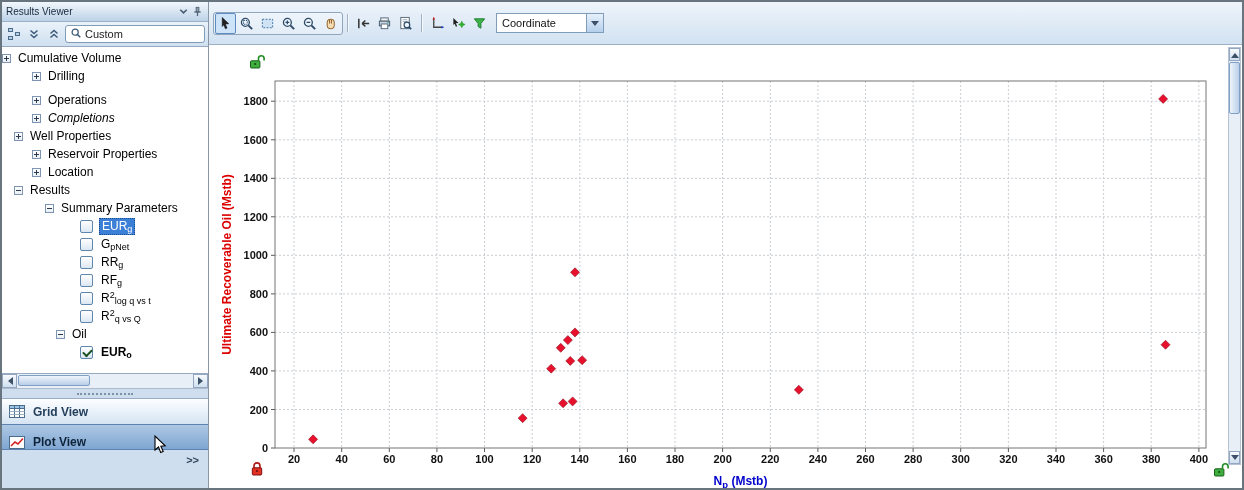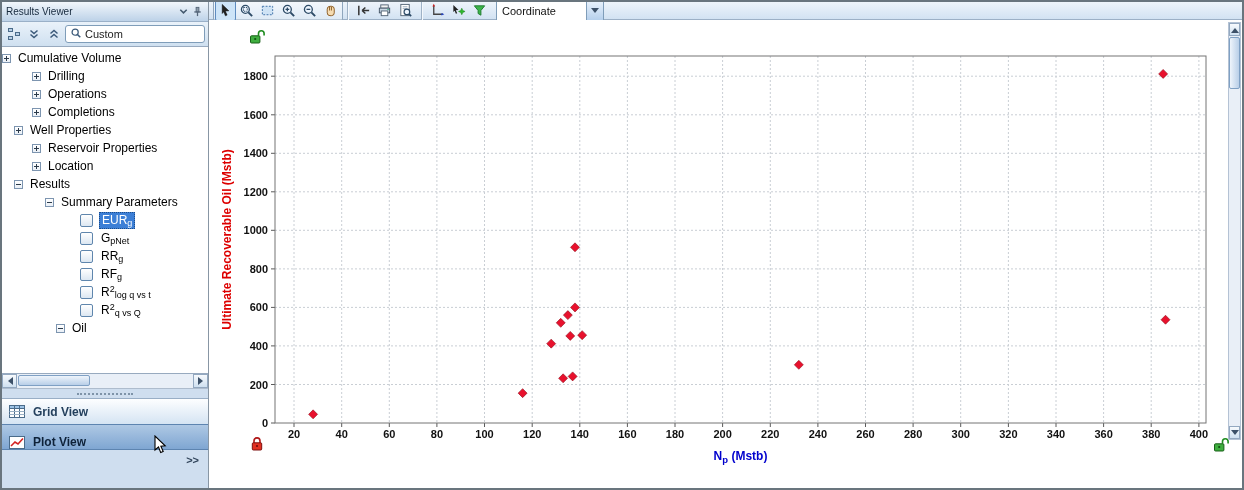--- a/index.html
+++ b/index.html
@@ -43,21 +43,21 @@
 
   .view-btn{height:26px;flex:none;display:flex;align-items:center;gap:7px;padding:0 7px;border-top:1px solid #99aec6;background:linear-gradient(#fdfeff,#d5e4f3);font-size:12px;font-weight:bold;color:#24405d;position:relative;}
   .view-btn.selected{background:linear-gradient(#aec8e4,#7fa6d2);border-top:1px solid #5d84b0;border-bottom:1px solid #5d84b0;color:#0e2239;align-items:flex-end;}
   .view-icon{width:17px;display:flex;}
   .cursor{position:absolute;left:152px;top:10px;z-index:20;}
   .expand-bar{height:20px;flex:none;display:flex;align-items:center;justify-content:flex-end;padding-right:9px;font-size:11px;font-weight:bold;color:#33465c;}
   .panel-filler{flex:1;}
 
   
   .main-panel{flex:1;display:flex;flex-direction:column;background:#fff;min-width:0;}
-  .main-toolbar{height:18px;flex:none;display:flex;align-items:center;padding:2px 4px;background:linear-gradient(#eef4fb,#d2e2f2);border-bottom:1px solid #9cb0c6;}
+  .main-toolbar{height:43px;flex:none;display:flex;align-items:center;padding:2px 4px;background:linear-gradient(#eef4fb,#d2e2f2);border-bottom:1px solid #9cb0c6;}
   .tool-groups{display:flex;align-items:center;}
   .tool-group{display:flex;align-items:center;height:23px;padding:0 1px;}
   .tool-group.boxed{border:1px solid #8fa6bd;border-radius:3px;background:rgba(255,255,255,0.3);}
   .tool-btn{width:21px;height:21px;display:flex;align-items:center;justify-content:center;border:1px solid transparent;border-radius:2px;}
   .tool-btn.selected{background:#cde4f8;border-color:#5e8cc0;}
   .tb-sep{width:1px;height:18px;background:#9fb2c6;margin:0 4px;box-shadow:1px 0 0 #f4f8fc;}
   .combo{width:108px;height:20px;background:#fff;border:1px solid #7f9db9;display:flex;align-items:center;font-size:11px;margin-left:5px;}
   .combo .val{flex:1;padding:0 5px;color:#111;}
   .combo .arrow-btn{width:17px;height:18px;flex:none;background:linear-gradient(#e6f0fb,#b6d0ec);border-left:1px solid #7f9db9;display:flex;align-items:center;justify-content:center;}
 
@@ -134,28 +134,28 @@
           </span>
           <span class="tree-label"><span>Cumulative Volume</span></span>
         </div>
         <div class="tree-row" style="padding-left: 30px; text-align: center;">
           <span class="expander">
             <i class="h"></i>
             <i class="v"></i>
           </span>
           <span class="tree-label"><span>Drilling</span></span>
         </div>
-        <div class="tree-row" style="padding-left: 30px;">
+        <div class="tree-row" style="padding-left: 30px; margin-top: 6px;">
           <span class="expander">
             <i class="h"></i>
             <i class="v"></i>
           </span>
           <span class="tree-label"><span>Operations</span></span>
         </div>
-        <div class="tree-row" style="padding-left: 30px;">
+        <div class="tree-row" style="padding-left: 30px; font-style: italic;">
           <span class="expander">
             <i class="h"></i>
             <i class="v"></i>
           </span>
           <span class="tree-label"><span>Completions</span></span>
         </div>
         <div class="tree-row" style="padding-left: 12px;">
           <span class="expander">
             <i class="h"></i>
             <i class="v"></i>
@@ -210,20 +210,24 @@
         </div>
         <div class="tree-row" style="padding-left: 78px;">
           <span class="checkbox"></span>
           <span class="tree-label"><span>R</span><span class="sup">2</span><span class="sub">q vs Q</span></span>
         </div>
         <div class="tree-row" style="padding-left: 54px;">
           <span class="expander">
             <i class="h"></i>
           </span>
           <span class="tree-label"><span>Oil</span></span>
+        </div>
+        <div class="tree-row" style="padding-left: 78px;">
+          <span class="checkbox checked"></span>
+          <span class="tree-label bold"><span>EUR</span><span class="sub">o</span></span>
         </div>
       </div>
 
     <div class="hscroll">
       <div class="hs-btn">
           <span class="tri-l"></span>
         </div>
       <div class="hs-track">
         <div class="hs-thumb"></div>
       </div>

